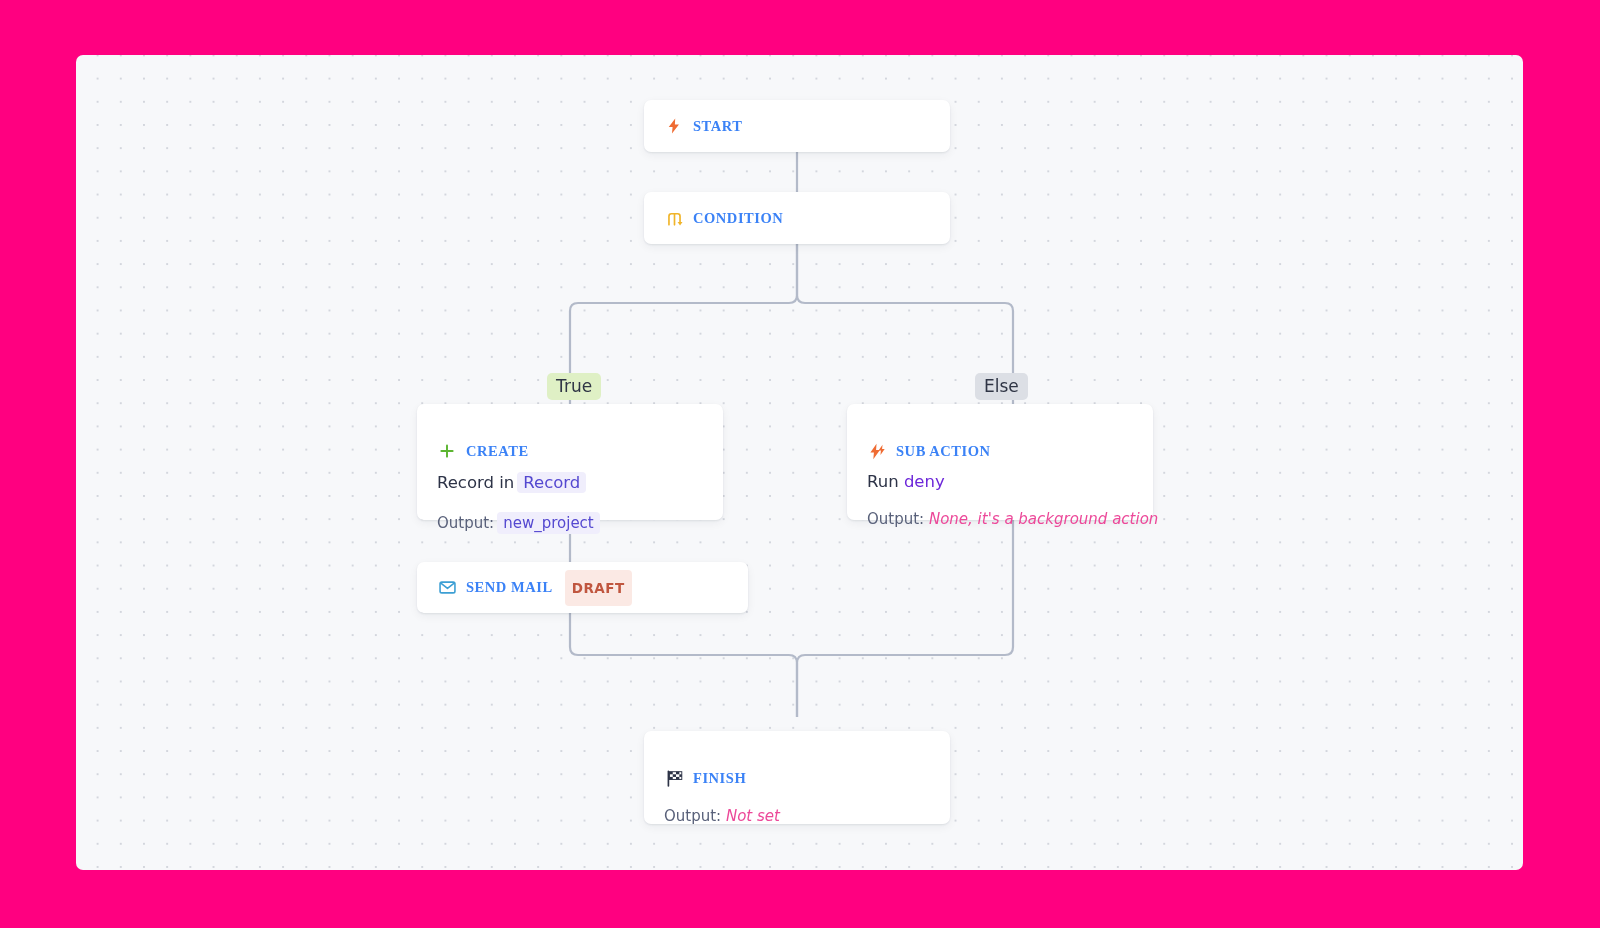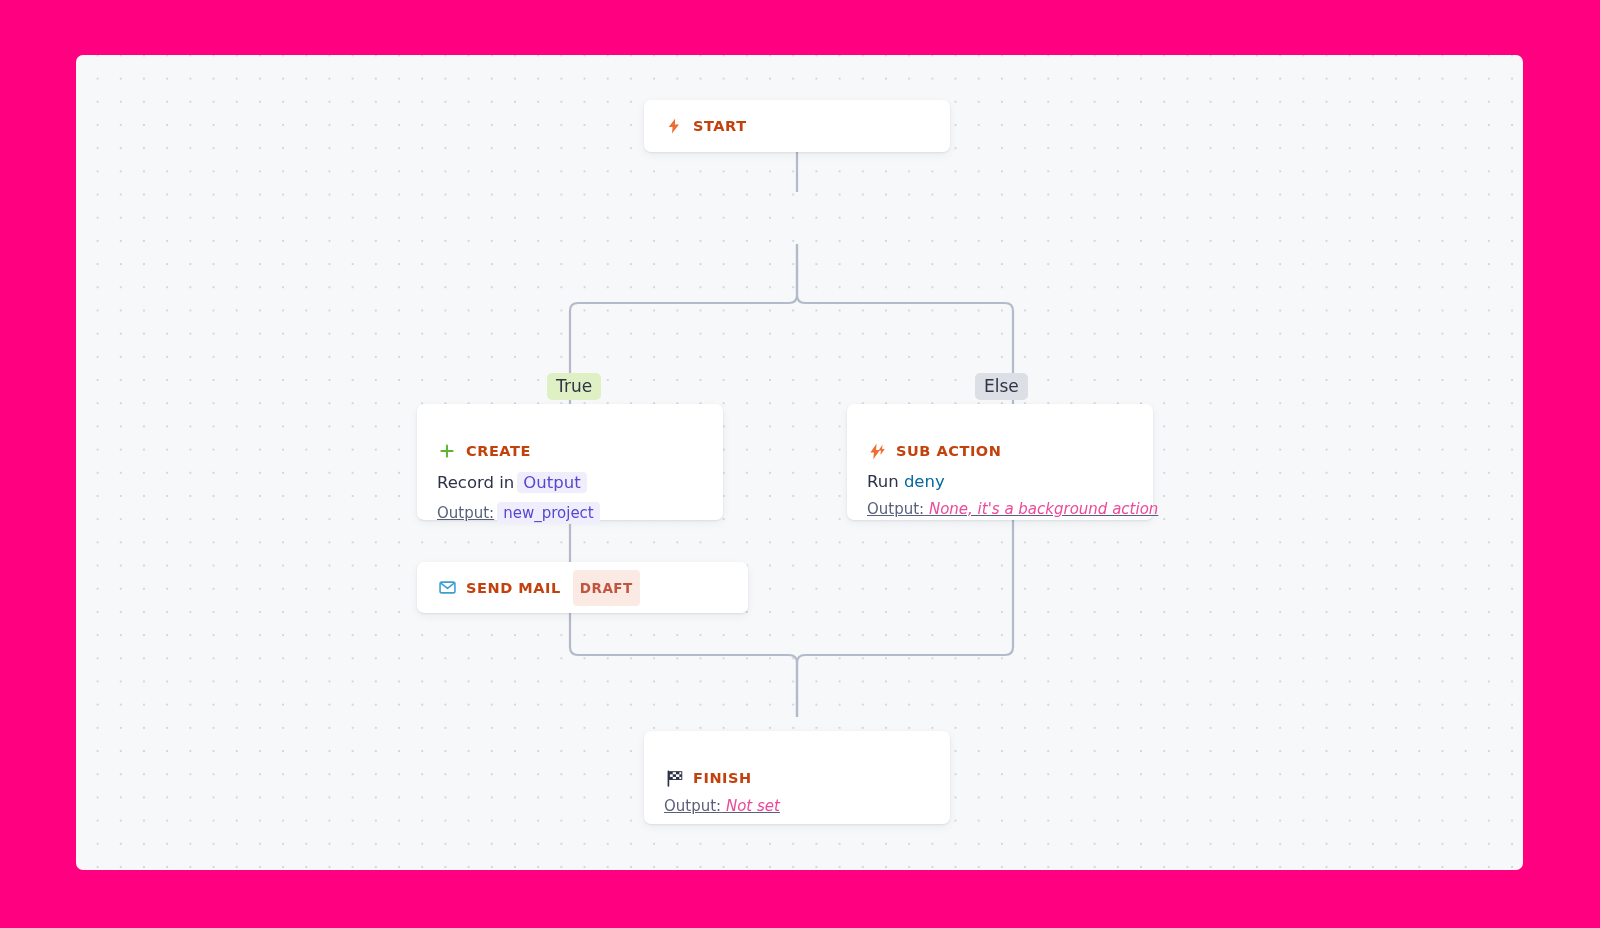--- a/index.html
+++ b/index.html
@@ -55,23 +55,24 @@
     display: flex;
     align-items: center;
     gap: 9px;
     height: 100%;
   }
   .node.tall .node-head { height: auto; margin-top: 20px; }
 
   .head-label {
     font-size: 14.5px;
     letter-spacing: .55px;
-    color: #c2410c;
+    color: #3b82f6;
     font-weight: 600;
     white-space: nowrap;
+    font-family: Liberation Serif, serif;
   }
 
   .ico {
     display: inline-flex;
     align-items: center;
     justify-content: center;
     width: 20px; height: 20px;
     flex: 0 0 20px;
   }
   .ico svg { display: block; }
@@ -88,37 +89,36 @@
 
   .body-line {
     font-size: 16.5px;
     color: #2d3347;
     margin-top: 11px;
     white-space: nowrap;
   }
   .out-line {
     font-size: 15px;
     color: #59617a;
-    margin-top: 9px;
+    margin-top: 19px;
     white-space: nowrap;
-    text-decoration: underline;
   }
 
   
   .token-purple {
     display: inline-block;
     background: #f0eefc;
     color: #5448d0;
     border-radius: 4px;
     padding: 1px 6px;
     margin-left: 3px;
   }
   .token-purple.small { font-size: 15px; padding: 2px 6px; }
 
-  .txt-orange { color: #0369a1; }
+  .txt-orange { color: #6d28d9; }
   .txt-italic { font-style: italic; color: #ec4899; }
 
   .badge-draft {
     display: inline-block;
     background: #fbe9e4;
     color: #c0563f;
     font-size: 13.5px;
     font-weight: 600;
     letter-spacing: .5px;
     border-radius: 4px;
@@ -163,38 +163,52 @@
     <div class="node-head">
       <span class="ico">
         <svg width="18" height="18" viewBox="0 0 24 24">
           <path d="M13.6 2 L5 13.4 h5.1 L9.3 22 L18.6 10.1 h-5.4 z" fill="#ef6c33"></path>
         </svg>
       </span>
       <span class="head-label">START</span>
     </div>
   </div>
 
+  <div class="node" id="node-condition">
+    <div class="node-head">
+      <span class="ico">
+        <svg width="19" height="19" viewBox="0 0 24 24">
+          <g fill="none" stroke="#f0b429" stroke-width="2.1" stroke-linecap="round" stroke-linejoin="round">
+            <path d="M5 20 V9 a3 3 0 0 1 3-3 h8 a3 3 0 0 1 3 3 v7"></path>
+            <path d="M12 6 V20"></path>
+          </g>
+          <path d="M19 20.8 l-3.1-4.4 h6.2 z" fill="#f0b429"></path>
+        </svg>
+      </span>
+      <span class="head-label">CONDITION</span>
+    </div>
+  </div>
 
   <div class="branch-label" id="label-true">True</div>
   <div class="branch-label" id="label-else">Else</div>
 
   <div class="node tall" id="node-create">
     <div class="node-head">
       <span class="ico">
         <svg width="18" height="18" viewBox="0 0 24 24">
           <g stroke="#5cb531" stroke-width="2.6" stroke-linecap="round">
             <path d="M12 4.5 V19.5"></path>
               <path d="M4.5 12 H19.5"></path>
           </g>
         </svg>
       </span>
       <span class="head-label">CREATE</span>
     </div>
     <div class="body-line">
-      <span>Record in</span><span class="token-purple">Output</span>
+      <span>Record in</span><span class="token-purple">Record</span>
     </div>
     <div class="out-line">
       <span>Output:</span><span class="token-purple small">new_project</span>
     </div>
   </div>
 
   <div class="node tall" id="node-subaction">
     <div class="node-head">
       <span class="ico">
         <svg width="20" height="19" viewBox="0 0 26 24">

